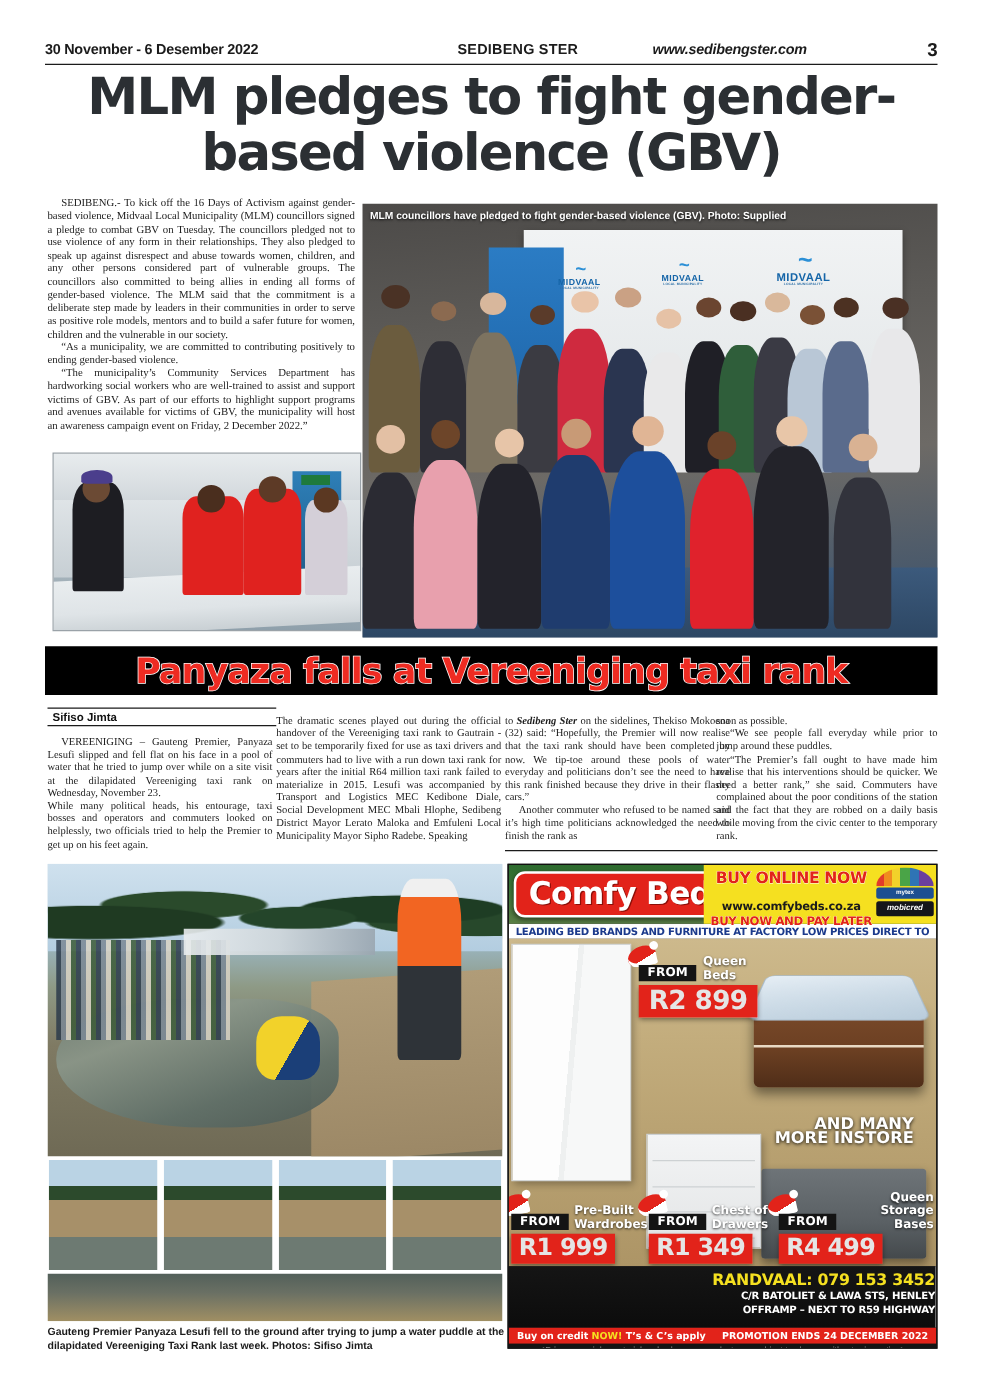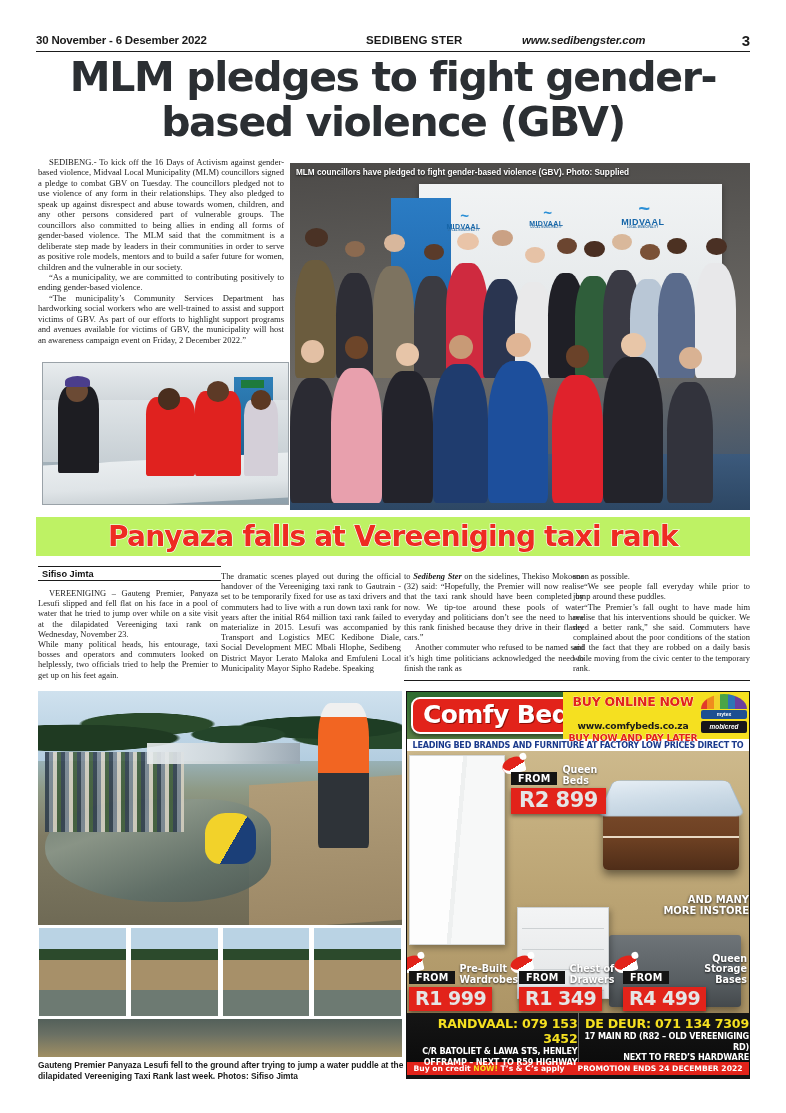--- a/index.html
+++ b/index.html
@@ -134,21 +134,21 @@
     transform: skewY(-3deg); }
   .ps-doorblue { position:absolute; right:6%; top:10%; width:16%; height:62%;
     background: linear-gradient(180deg,#2e7fb8,#1f5e8c); }
   .ps-exit { position:absolute; right:10%; top:12%; width:9%; height:6%;
     background:#1e7a3c; }
 
   
   .banner2 {
     position: absolute;
     left: 36px; top: 517px; width: 714px; height: 39px;
-    background: #bef264;
+    background: #000000;
     display: flex; align-items: center; justify-content: center;
   }
   .banner2 .btxt {
     font-family: "DejaVu Sans", sans-serif;
     font-weight: bold;
     font-size: 28px;
     letter-spacing: -0.8px;
     color: #ee2b22;
     -webkit-text-stroke: 1.2px #ffffff;
     paint-order: stroke fill;
@@ -388,23 +388,23 @@
   .pt-price {
     background:#e2231a;
     font-family:"DejaVu Sans",sans-serif; font-weight:bold;
     font-size: 21px; color:#e5e5e5; padding: 0 8px 2px 8px;
     letter-spacing: -0.5px; line-height: 24px;
     box-shadow: 0 2px 4px rgba(0,0,0,.45);
   }
   .pt-price.small { font-size: 19px; line-height:22px; padding:0 6px 2px 6px; }
 
   .ad-more {
-    position:absolute; right: 0; top: 143px;
+    position:absolute; right: 18px; top: 143px;
     font-family:"DejaVu Sans",sans-serif; font-weight:bold;
-    font-size: 10px; color:#ffffff; text-align:right; line-height:11px;
+    font-size: 13px; color:#ffffff; text-align:right; line-height:11px;
     text-shadow: 0 1px 3px rgba(0,0,0,.9);
   }
 
   .ad-contacts {
     position: relative; height: 49px;
     background: linear-gradient(180deg,#151515,#0c0c0c);
     display:flex;
   }
   .ad-contacts .half { flex:1; text-align:right; padding-top:3px; }
   .ad-contacts .half:first-child { border-right: 1px solid #6a6a6a; }
@@ -704,28 +704,20 @@
 
     <div class="ad-contacts">
       <div class="half">
         <div class="ct-head">
           <span>RANDVAAL:</span>
           <span>079 153 3452</span>
         </div>
         <div class="ct-line">C/R BATOLIET &amp; LAWA STS, HENLEY</div>
         <div class="ct-line">OFFRAMP – NEXT TO R59 HIGHWAY</div>
       </div>
-      <div class="half">
-        <div class="ct-head">
-          <span>DE DEUR:</span>
-          <span>071 134 7309</span>
-        </div>
-        <div class="ct-line">17 MAIN RD (R82 – OLD VEREENIGING RD)</div>
-        <div class="ct-line">NEXT TO FRED’S HARDWARE</div>
-      </div>
     </div>
 
     <div class="ad-promo">
       <div class="b-credit"><span>Buy on credit </span><b>NOW!</b><span> T’s &amp; C’s apply</span></div>
       <div>PROMOTION ENDS 24 DECEMBER 2022</div>
     </div>
 
     <div class="ad-disclaimer">*Prices, specials, material and colours on products are subject to change without prior notice*</div>
   </div>
 

